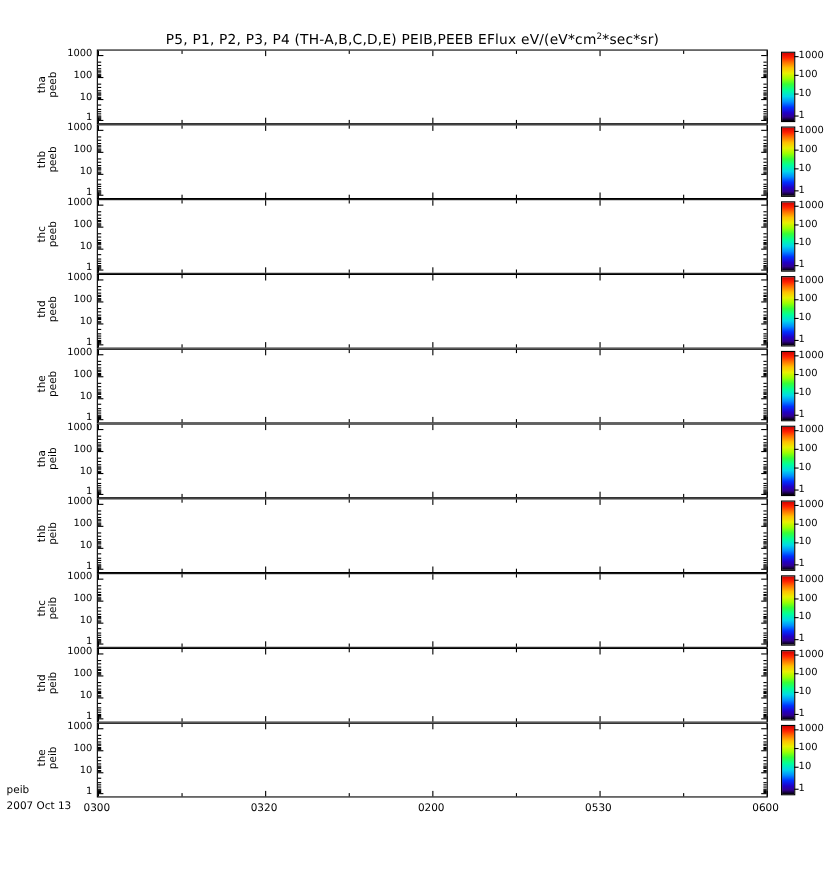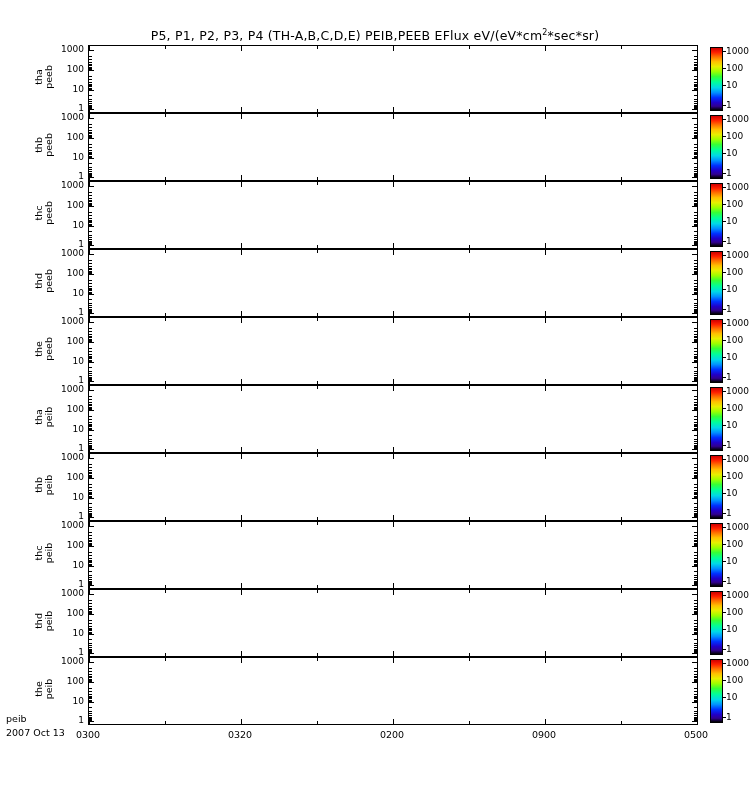--- a/index.html
+++ b/index.html
@@ -1126,20 +1126,20 @@
         <div class="cb-tick" style="top: 38.4px; left: -4px;"></div>
         <div class="cbar-lab" style="top: 57.6px;">1</div>
         <div class="cb-tick" style="top: 57.6px; left: -4px;"></div>
       </div>
     </div>
 
   <div class="xaxis-labels" id="xaxis" style="left: 88px; top: 729px; width: 610px;">
       <div class="xlab" style="left: 0px;">0300</div>
       <div class="xlab" style="left: 152px;">0320</div>
       <div class="xlab" style="left: 304px;">0200</div>
-      <div class="xlab" style="left: 456px;">0900</div>
-      <div class="xlab" style="left: 608px;">0500</div>
+      <div class="xlab" style="left: 456px;">0530</div>
+      <div class="xlab" style="left: 608px;">0600</div>
     </div>
 
   <div class="corner-label" style="left:6px; top:713px;">peib</div>
   <div class="corner-label" style="left:6px; top:727px;">2007 Oct 13</div>
 
 </div>
 
 </body></html>

